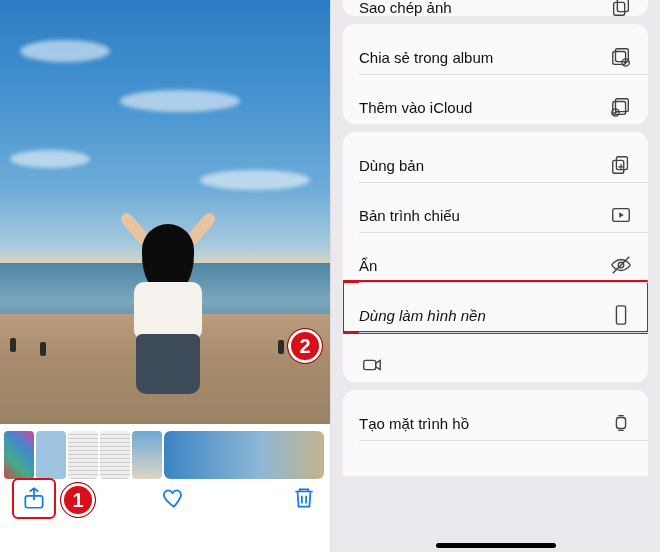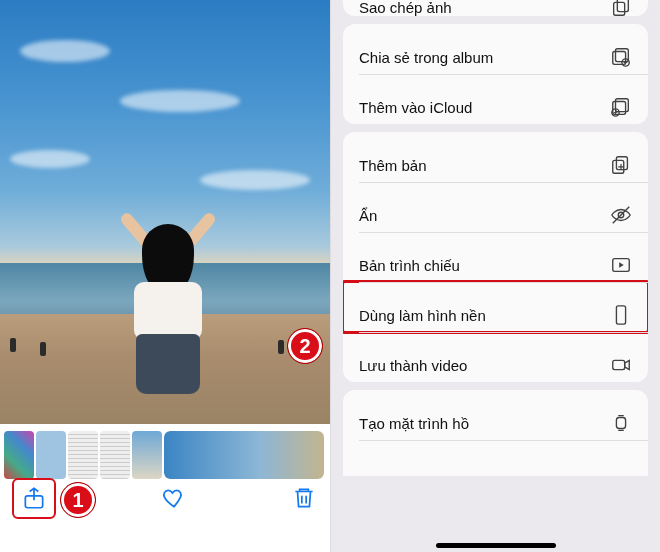--- a/index.html
+++ b/index.html
@@ -52,21 +52,21 @@
   .right { position:absolute; left:330px; top:0; width:330px; height:552px; background:#f0eef2; border-left:1px solid #dcdce0; }
   .sheet { position:absolute; inset:0; padding: 0 12px; overflow:hidden; }
   .sheet::after{content:"";position:absolute;inset:0;background:rgba(0,0,0,0.02);pointer-events:none;}
   .group { background:#fff; border-radius:12px; margin:8px 0; overflow:hidden; }
   .row { height:50px; padding:16px 14px 0 16px; display:flex; align-items:center; justify-content:space-between; font-size:15px; color:#111; position:relative;}
   .row + .row::before { content:""; position:absolute; left:16px; right:0; top:0; height:1px; background:#e3e3e6; }
   .row .icon { width:26px; height:26px; flex:0 0 26px; display:flex; align-items:center; justify-content:center;}
   .row .icon svg { width:22px; height:22px; stroke:#444; stroke-width:1.5; fill:none;}
   .group.cut-top { border-top-left-radius:0; border-top-right-radius:0; margin-top:-18px;}
   .group.cut-top .row:first-child{height:34px;}
-  .highlight { outline:3px solid #d90e18; outline-offset:-1px; border-radius:2px;}
+  .highlight { outline:3px solid #d90e18; outline-offset:-1px; border-radius:2px;font-style:italic;}
   .home-indicator { position:absolute; bottom:4px; left:50%; transform:translateX(-50%); width:120px; height:5px; background:#000; border-radius:3px;}
   .last-group{margin-bottom:0; border-bottom-left-radius:0; border-bottom-right-radius:0;}
   .last-group .row + .row{height:36px;}
   .last-group .row + .row .lbl{opacity:0;}
 </style>
 </head>
 <body>
 
 <div class="stage">
 
@@ -163,58 +163,57 @@
                 <rect x="3" y="6" width="14" height="14" rx="2"></rect>
                 <circle cx="6" cy="18" r="4"></circle>
                 <path d="M6 16v4M4 18h4" stroke-width="1"></path>
               </svg>
             </span>
         </div>
       </div>
 
       <div class="group">
         <div class="row">
-          <span class="lbl">Thêm bản</span>
+          <span class="lbl">Dùng bản</span>
           <span class="icon">
               <svg viewBox="0 0 24 24">
                 <rect x="7" y="3" width="12" height="14" rx="2"></rect>
                 <rect x="3" y="7" width="12" height="14" rx="2"></rect>
                 <path d="M9 14h6M12 11v6" stroke-width="1.3"></path>
               </svg>
             </span>
         </div>
         <div class="row">
+          <span class="lbl">Bản trình chiếu</span>
+          <span class="icon">
+              <svg viewBox="0 0 24 24">
+                <rect x="3" y="5" width="18" height="14" rx="2"></rect>
+                <path d="M10 9l5 3-5 3z" fill="#444" stroke="none"></path>
+              </svg>
+            </span>
+        </div>
+        <div class="row">
           <span class="lbl">Ẩn</span>
           <span class="icon">
               <svg viewBox="0 0 24 24">
                 <path d="M2 12s3.5-6 10-6 10 6 10 6-3.5 6-10 6S2 12 2 12z"></path>
                 <circle cx="12" cy="12" r="3"></circle>
                 <path d="M3 21L21 3"></path>
               </svg>
             </span>
         </div>
-        <div class="row">
-          <span class="lbl">Bản trình chiếu</span>
-          <span class="icon">
-              <svg viewBox="0 0 24 24">
-                <rect x="3" y="5" width="18" height="14" rx="2"></rect>
-                <path d="M10 9l5 3-5 3z" fill="#444" stroke="none"></path>
-              </svg>
-            </span>
-        </div>
         <div class="row highlight">
           <span class="lbl">Dùng làm hình nền</span>
           <span class="icon">
               <svg viewBox="0 0 24 24">
                 <rect x="7" y="2" width="10" height="20" rx="2"></rect>
               </svg>
             </span>
         </div>
         <div class="row">
-          <span class="lbl">Lưu thành video</span>
           <span class="icon">
               <svg viewBox="0 0 24 24">
                 <rect x="3" y="7" width="13" height="10" rx="2"></rect>
                 <path d="M16 10l5-3v10l-5-3z"></path>
               </svg>
             </span>
         </div>
       </div>
 
       <div class="group last-group">

